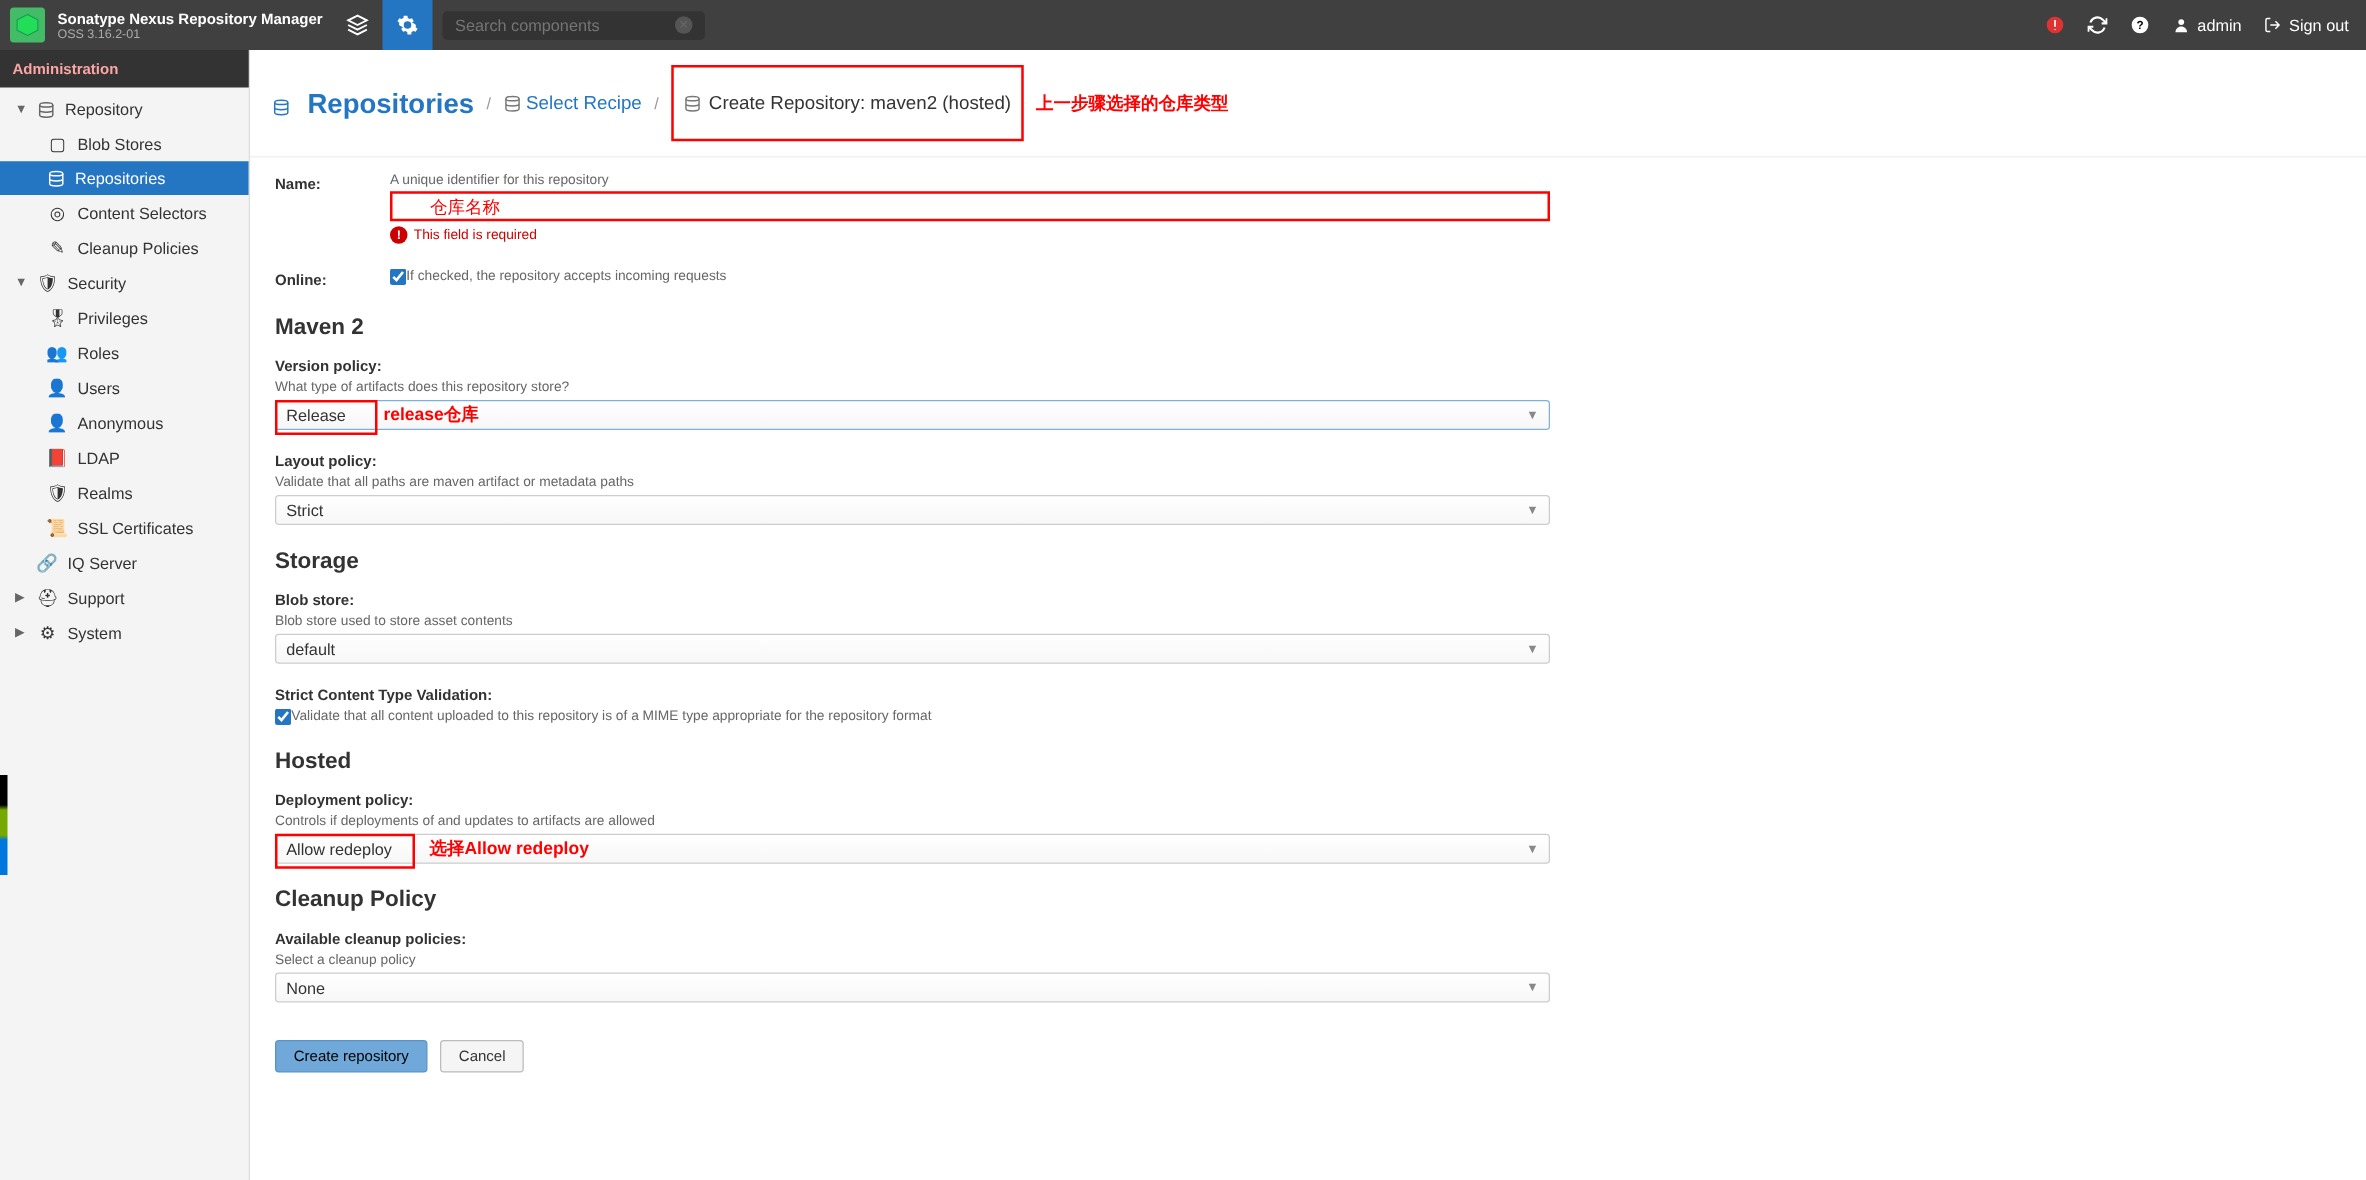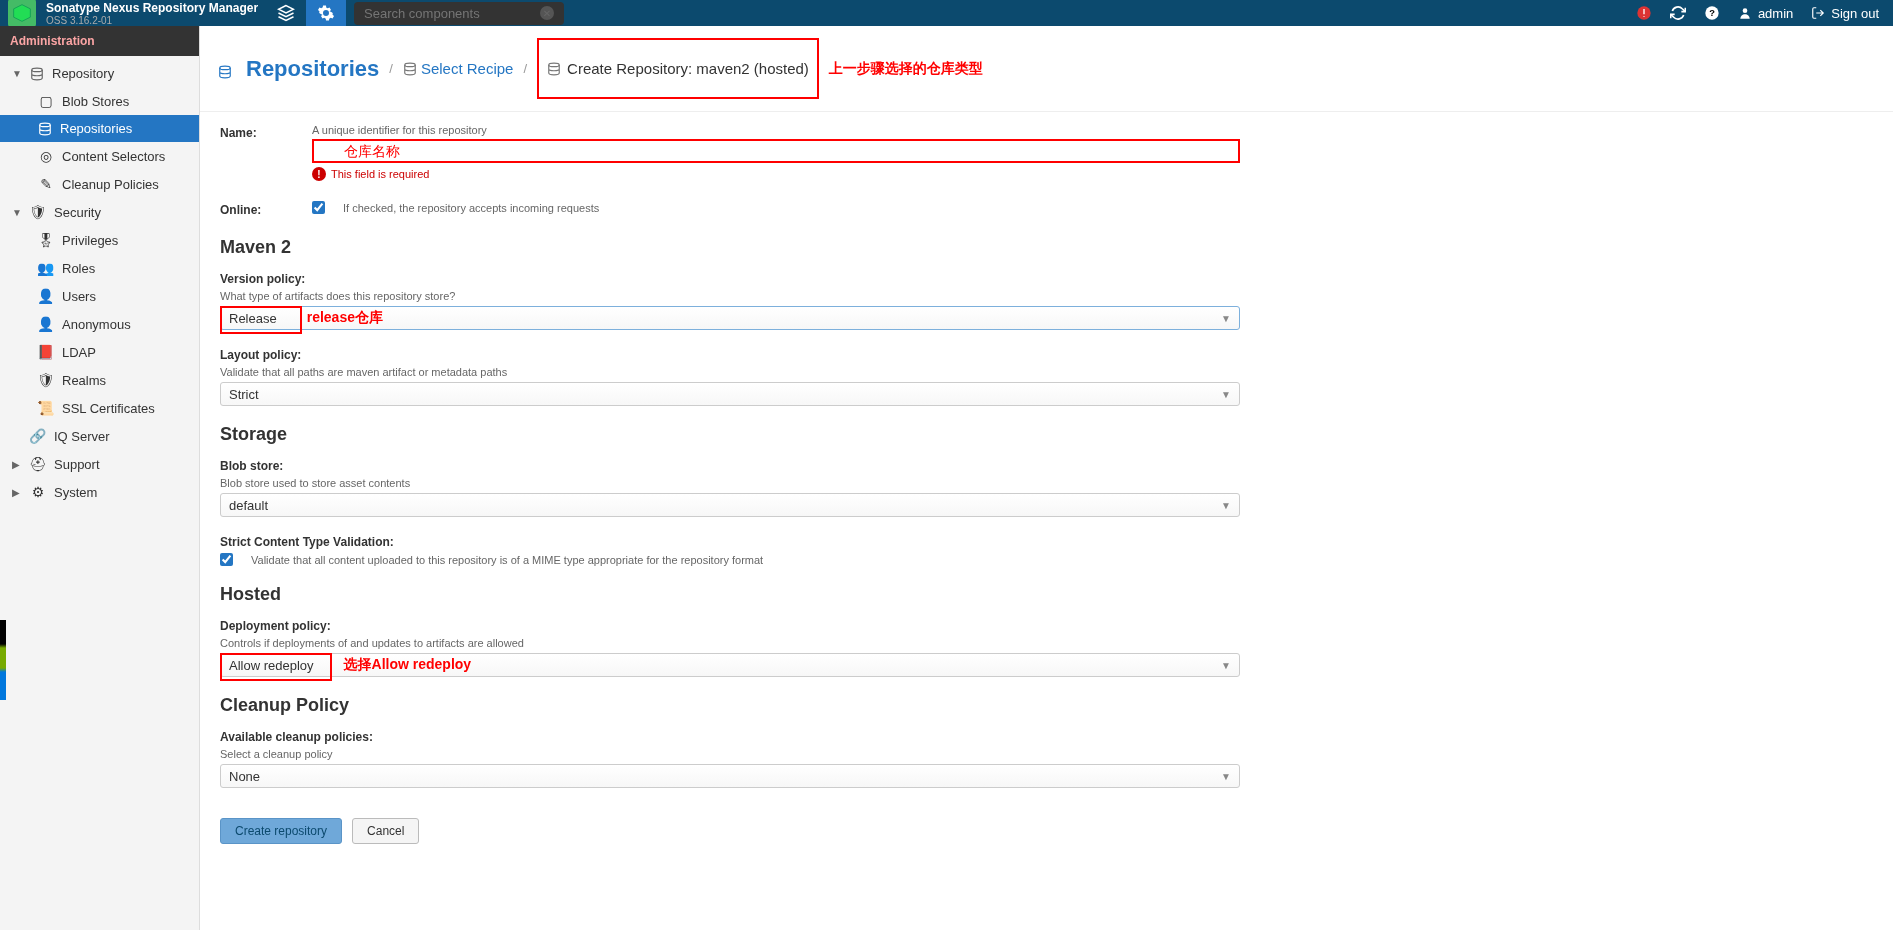--- a/index.html
+++ b/index.html
@@ -1,17 +1,17 @@
 <!DOCTYPE html>
 <html><head>
 <meta charset="utf-8">
 <style>
 * { box-sizing: border-box; margin: 0; padding: 0; }
 body { font-family: Arial, Helvetica, sans-serif; font-size: 13px; color: #333; background: #fff; overflow: hidden; }
-.header { background: #0c4a6e; color: #fff; display: flex; align-items: center; height: 26px; }
+.header { background: #404040; color: #fff; display: flex; align-items: center; height: 40px; }
 .logo-box { display: flex; align-items: center; padding: 0 8px; }
 .logo-icon { width: 28px; height: 28px; background: #4b6; border-radius: 3px; margin-right: 10px; display: flex; align-items: center; justify-content: center; }
 .brand-title { font-size: 12px; font-weight: bold; }
 .brand-sub { font-size: 10px; color: #aaa; }
 .header-icon { width: 40px; height: 40px; display: flex; align-items: center; justify-content: center; cursor: pointer; }
 .header-icon.active { background: #2476c3; }
 .search-box { background: #333; border-radius: 4px; padding: 4px 10px; margin-left: 8px; display: flex; align-items: center; min-width: 180px; }
 .search-box input { background: transparent; border: none; color: #999; outline: none; flex: 1; font-size: 13px; }
 .header-right { margin-left: auto; display: flex; align-items: center; gap: 6px; padding-right: 8px; }
 .hdr-btn { color: #fff; display: flex; align-items: center; gap: 6px; padding: 4px 6px; cursor: pointer; }
@@ -32,35 +32,35 @@
 .bc-current { font-size: 15px; color: #333; display: flex; align-items: center; gap: 6px; border: 2px solid red; padding: 20px 8px; }
 .anno-red { color: red; font-weight: bold; font-size: 14px; font-family: SimSun, sans-serif; }
 .form-area { padding: 12px 20px 20px; max-width: 1060px; }
 .form-row { display: flex; align-items: flex-start; margin-bottom: 20px; }
 .form-label { width: 92px; font-weight: bold; font-size: 12px; padding-top: 2px; }
 .form-body { flex: 1; }
 .help-text { font-size: 11px; color: #666; margin-bottom: 3px; }
 .name-input { border: 2px solid red; height: 24px; width: 100%; padding: 2px 30px; color: red; font-family: SimSun, sans-serif; font-size: 14px; }
 .error-msg { color: #c00; font-size: 11px; margin-top: 4px; display: flex; align-items: center; gap: 5px; }
 .error-icon { display: inline-flex; width: 14px; height: 14px; background: #c00; color: #fff; border-radius: 50%; align-items: center; justify-content: center; font-size: 10px; font-weight: bold; }
-.checkbox-row { display: flex; align-items: center; gap: 18px; }
+.checkbox-row { display: flex; gap: 0; }
 .checkbox-row input { accent-color: #2476c3; }
 .section-h2 { font-size: 18px; font-weight: bold; margin: 10px 0 14px; }
 .field-block { margin-bottom: 18px; }
 .field-label { font-weight: bold; font-size: 12px; margin-bottom: 4px; }
 .field-help { font-size: 11px; color: #666; margin-bottom: 4px; }
 .select-box { border: 1px solid #ccc; border-radius: 3px; height: 24px; display: flex; align-items: center; padding: 0 8px; background: linear-gradient(#fff,#f7f7f7); position: relative; }
 .select-box.focused { border-color: #7db0dc; }
 .select-box.redbox::before { content: ""; position: absolute; left: -1px; top: -1px; width: 78px; height: 24px; border: 2px solid red; pointer-events: none; }
 .select-box.redbox2::before { content: ""; position: absolute; left: -1px; top: -1px; width: 108px; height: 24px; border: 2px solid red; pointer-events: none; }
 .select-arrow { margin-left: auto; font-size: 10px; color: #888; }
 .redbox-label { color: red; font-weight: bold; font-family: SimSun, sans-serif; margin-left: 30px; font-size: 14px; }
 .action-row { display: flex; gap: 10px; margin-top: 30px; }
 .btn { border: 1px solid; padding: 5px 14px; border-radius: 3px; cursor: pointer; font-size: 12px; }
-.btn-primary { background: #6fa8d9; color: #0c4a6e; border-color: #5a94c7; }
+.btn-primary { background: #6fa8d9; color: #000000; border-color: #5a94c7; }
 .btn-default { background: #f5f5f5; color: #333; border-color: #bbb; }
 .db-icon { display: inline-block; width: 14px; height: 14px; }
 .db-icon svg { width: 14px; height: 14px; }
 .color-bar { position: fixed; left: 0; top: 620px; width: 6px; height: 80px; background: linear-gradient(#000 30%,#7a0 35%,#7a0 60%,#07d 65%); }
 </style>
 </head>
 <body>
 
 <div class="header">
   <div class="logo-box">

